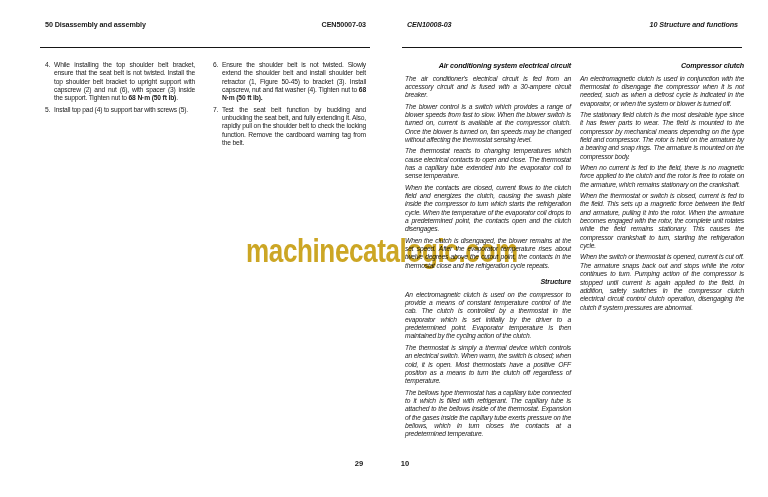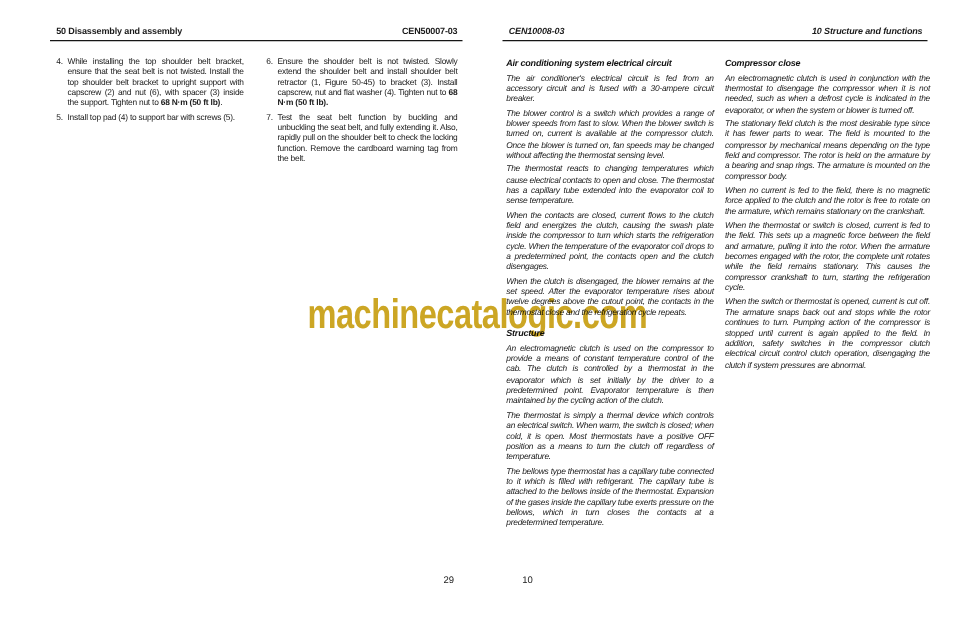--- a/index.html
+++ b/index.html
@@ -9,45 +9,45 @@
     font-family:"Liberation Sans","DejaVu Sans",sans-serif;
     color:#1a1a1a;
     -webkit-font-smoothing:antialiased;
   }
   .page{position:absolute;top:20px;}
   .page-left{left:40px;width:330px;}
   .page-right{left:402px;width:340px;font-style:italic;}
   .pg-header{
     display:flex;justify-content:space-between;align-items:flex-end;
     font-size:7.2px;font-weight:bold;letter-spacing:-0.1px;
-    padding:0 4px 3px 5px;
+    padding:0 4px 18px 5px;
     border-bottom:1.8px solid #161616;
   }
   .cols{position:relative;margin-top:13px;}
   .col{position:absolute;top:0;font-size:6.7px;line-height:8.35px;letter-spacing:-0.18px;text-align:justify;}
   .page-left .col1{left:5px;width:150px;}
   .page-left .col2{left:173px;width:153px;}
   .page-right .col1{left:3px;width:166px;}
   .page-right .col2{left:178px;width:164px;}
   .li{display:flex;margin:0 0 2.8px 0;}
   .li .num{flex:0 0 9px;}
   .li .li-body{flex:1;text-align:justify;}
   h3{
     font-size:7.2px;line-height:9px;letter-spacing:-0.15px;
-    margin:0 0 4.6px 0;font-weight:bold;color:#111;text-align:left;
+    margin:0 0 4.6px 0;font-weight:bold;color:#111;text-align:right;
   }
   h3.sub{margin-top:7px;}
   p{margin:0 0 3px 0;}
   b{letter-spacing:-0.15px;}
   .pgnum{
     position:absolute;top:459px;width:16px;text-align:center;
-    font-size:7.6px;font-weight:normal;color:#1a1a1a;
+    font-size:7.6px;font-weight:bold;color:#1a1a1a;
   }
   .pgnum-left{left:351px;}
-  .pgnum-right{left:414px;}
+  .pgnum-right{left:397px;}
   .watermark{
     position:absolute;left:246px;top:234px;
     font-size:33px;font-weight:bold;line-height:1;
     letter-spacing:-0.5px;white-space:nowrap;
     transform:scaleX(0.79);transform-origin:0 0;
     mix-blend-mode:multiply;opacity:0.95;
     color:#C9A118;
   }
 </style>
 </head>
@@ -96,21 +96,21 @@
         <p>The blower control is a switch which provides a range of blower speeds from fast to slow. When the blower switch is turned on, current is available at the compressor clutch. Once the blower is turned on, fan speeds may be changed without affecting the thermostat sensing level.</p>
         <p>The thermostat reacts to changing temperatures which cause electrical contacts to open and close. The thermostat has a capillary tube extended into the evaporator coil to sense temperature.</p>
         <p>When the contacts are closed, current flows to the clutch field and energizes the clutch, causing the swash plate inside the compressor to turn which starts the refrigeration cycle. When the temperature of the evaporator coil drops to a predetermined point, the contacts open and the clutch disengages.</p>
         <p>When the clutch is disengaged, the blower remains at the set speed. After the evaporator temperature rises about twelve degrees above the cutout point, the contacts in the thermostat close and the refrigeration cycle repeats.</p>
         <h3 class="sub">Structure</h3>
         <p>An electromagnetic clutch is used on the compressor to provide a means of constant temperature control of the cab. The clutch is controlled by a thermostat in the evaporator which is set initially by the driver to a predetermined point. Evaporator temperature is then maintained by the cycling action of the clutch.</p>
         <p>The thermostat is simply a thermal device which controls an electrical switch. When warm, the switch is closed; when cold, it is open. Most thermostats have a positive OFF position as a means to turn the clutch off regardless of temperature.</p>
         <p>The bellows type thermostat has a capillary tube connected to it which is filled with refrigerant. The capillary tube is attached to the bellows inside of the thermostat. Expansion of the gases inside the capillary tube exerts pressure on the bellows, which in turn closes the contacts at a predetermined temperature.</p>
       </div>
       <div class="col col2">
-        <h3>Compressor close</h3>
+        <h3>Compressor clutch</h3>
         <p>An electromagnetic clutch is used in conjunction with the thermostat to disengage the compressor when it is not needed, such as when a defrost cycle is indicated in the evaporator, or when the system or blower is turned off.</p>
         <p>The stationary field clutch is the most desirable type since it has fewer parts to wear. The field is mounted to the compressor by mechanical means depending on the type field and compressor. The rotor is held on the armature by a bearing and snap rings. The armature is mounted on the compressor body.</p>
         <p>When no current is fed to the field, there is no magnetic force applied to the clutch and the rotor is free to rotate on the armature, which remains stationary on the crankshaft.</p>
         <p>When the thermostat or switch is closed, current is fed to the field. This sets up a magnetic force between the field and armature, pulling it into the rotor. When the armature becomes engaged with the rotor, the complete unit rotates while the field remains stationary. This causes the compressor crankshaft to turn, starting the refrigeration cycle.</p>
         <p>When the switch or thermostat is opened, current is cut off. The armature snaps back out and stops while the rotor continues to turn. Pumping action of the compressor is stopped until current is again applied to the field. In addition, safety switches in the compressor clutch electrical circuit control clutch operation, disengaging the clutch if system pressures are abnormal.</p>
       </div>
     </div>
   </div>
 
   <div class="pgnum pgnum-left">29</div>

